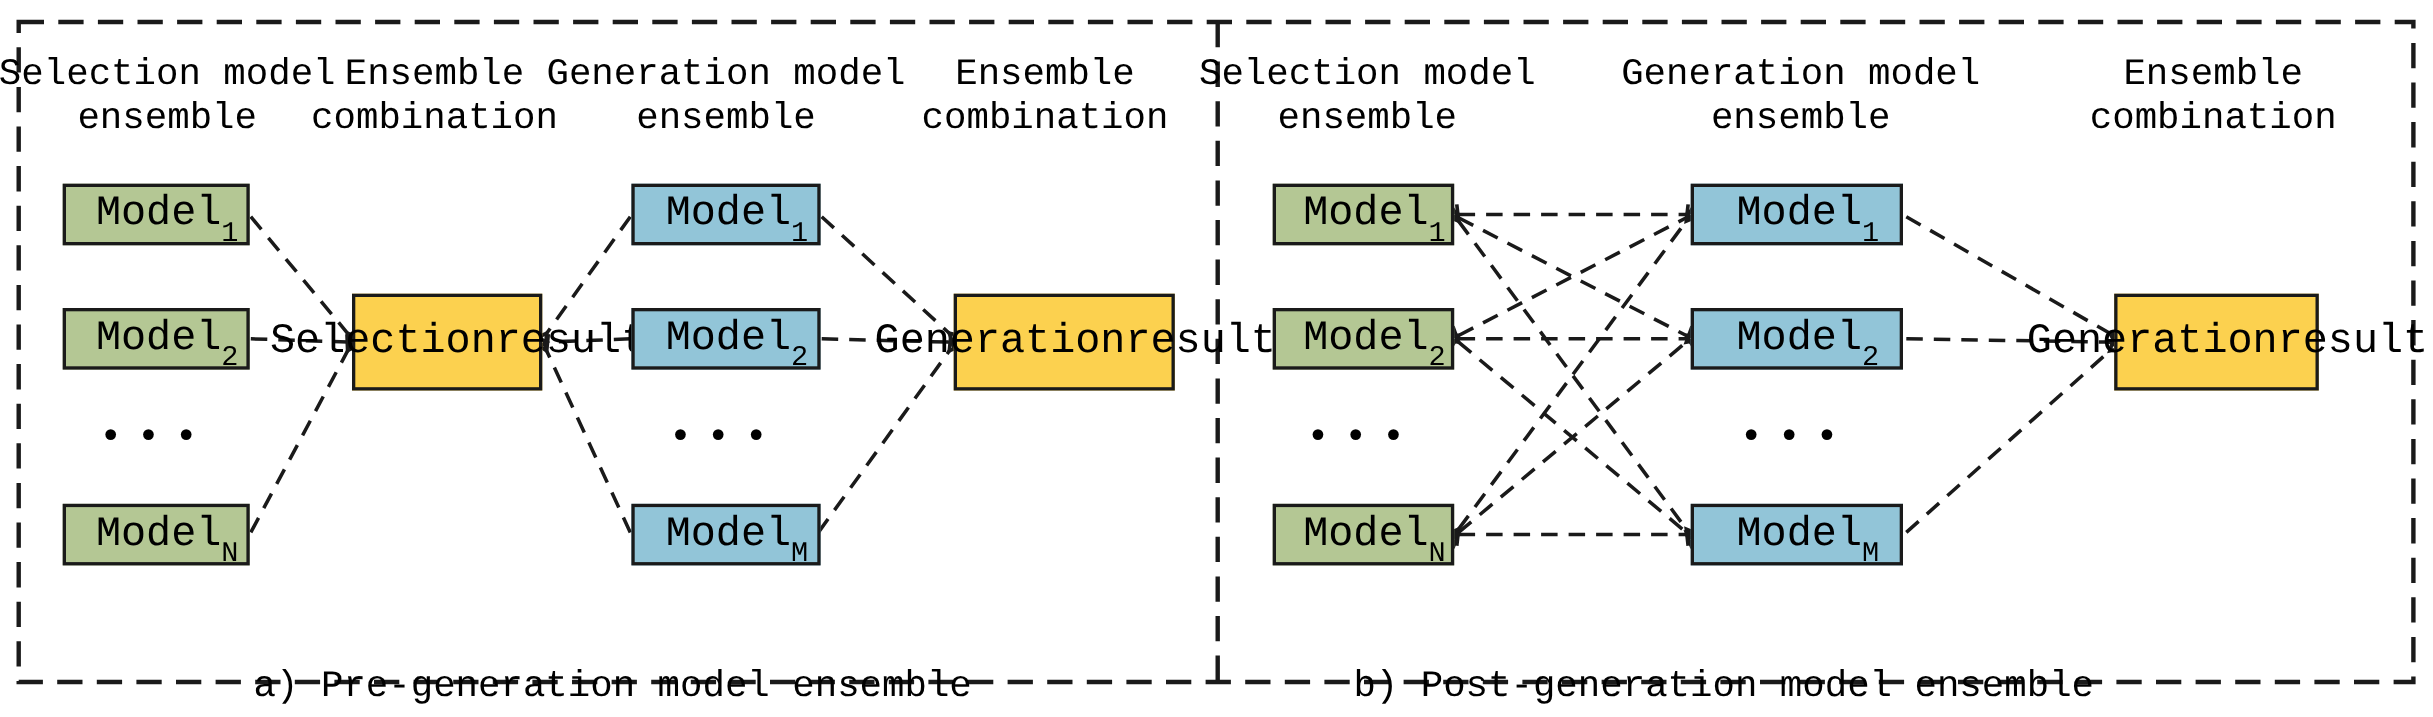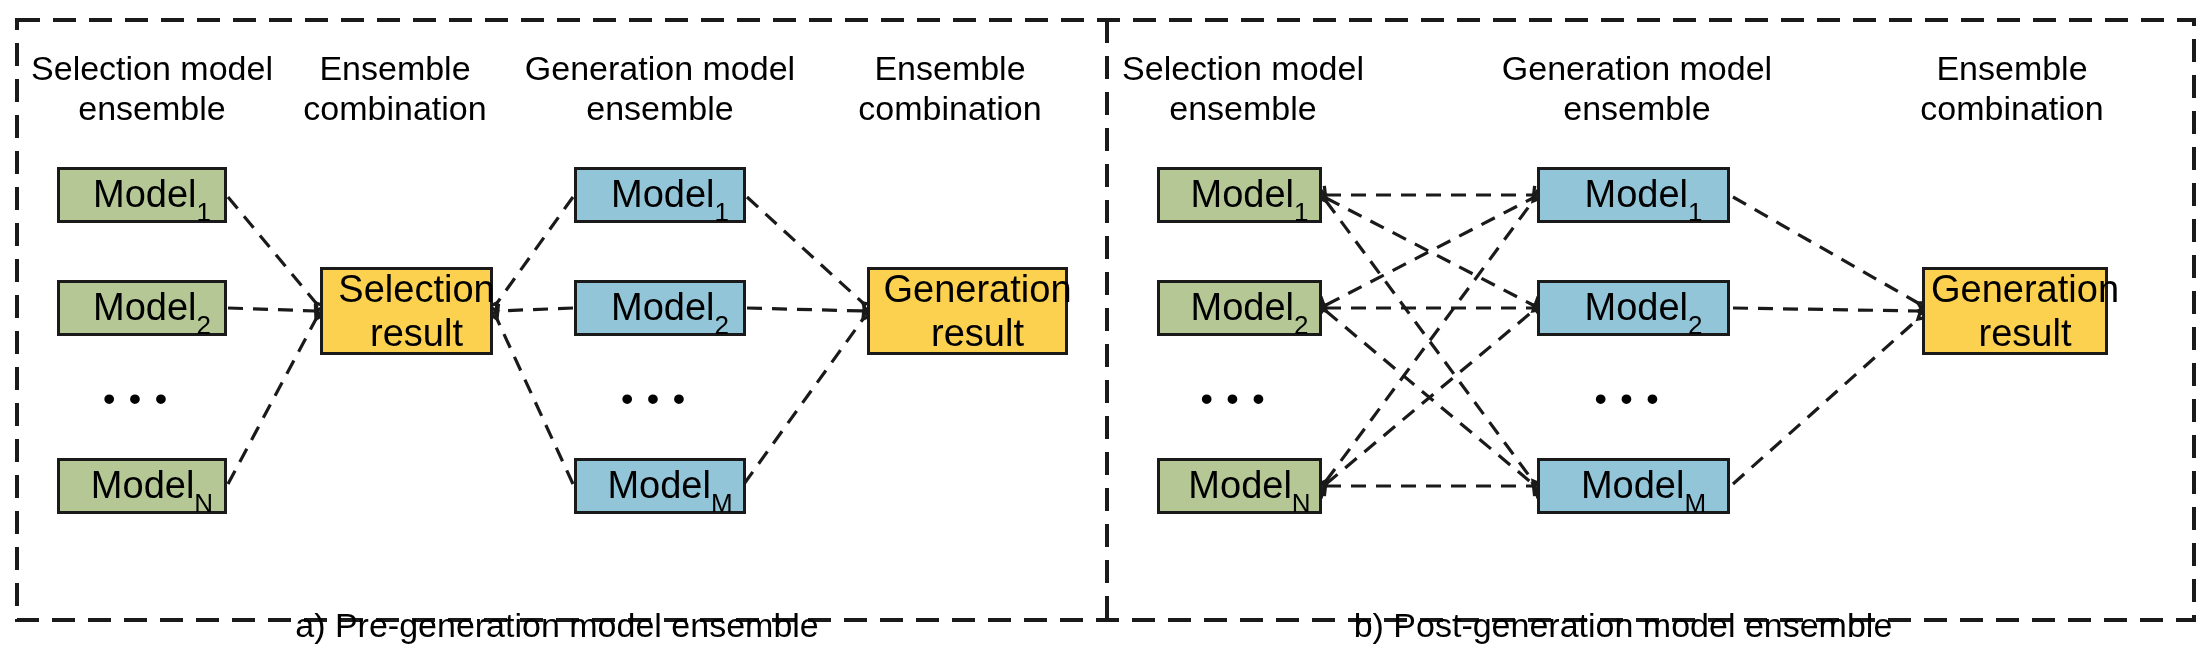--- a/index.html
+++ b/index.html
@@ -1,21 +1,21 @@
 <!DOCTYPE html>
 <html><head>
 <meta charset="utf-8">
 <style>
   html, body { margin: 0; padding: 0; background: #ffffff; }
   #canvas {
     position: relative;
     width: 2212px;
     height: 652px;
     background: #ffffff;
-    font-family: Liberation Sans, sans-serif;
+    font-family: Liberation Mono, monospace;
     color: #000000;
     overflow: hidden;
   }
   svg.layer {
     position: absolute;
     left: 0; top: 0;
     width: 2212px; height: 652px;
   }
   .frame {
     fill: none;
@@ -41,21 +41,21 @@
     text-align: center;
     padding-left: 20px;
   }
   .node .sub {
     font-size: 26px;
     align-self: flex-end;
     transform: translateY(6px);
   }
   .sel-fill { background: #b4c794; }
   .gen-fill { background: #92c5d8; }
-  .res-fill { background: #fcd14f; flex-direction: column; font-size: 38px; line-height: 44px; }
+  .res-fill { background: #fcd14f; flex-direction: row; font-size: 38px; line-height: 44px; }
   .hdr {
     position: absolute;
     top: 48px;
     transform: translateX(-50%);
     text-align: center;
     font-size: 34px;
     line-height: 40px;
     white-space: nowrap;
   }
   .dots {
@@ -218,16 +218,16 @@
     <div class="node gen-fill" style="left:1537px; top:458px; width:193px; height:56px">
       <span>Model</span>
         <span class="sub">M</span>
     </div>
 
     <div class="node res-fill" style="left:1922px; top:267px; width:186px; height:88px">
       <div>Generation</div>
       <div>result</div>
     </div>
 
-    <div class="caption" style="left:1623px">b) Post-generation model ensemble</div>
+    <div class="caption" style="left:1567px">b) Post-generation model ensemble</div>
   </div>
 
 </div>
 
 </body></html>

